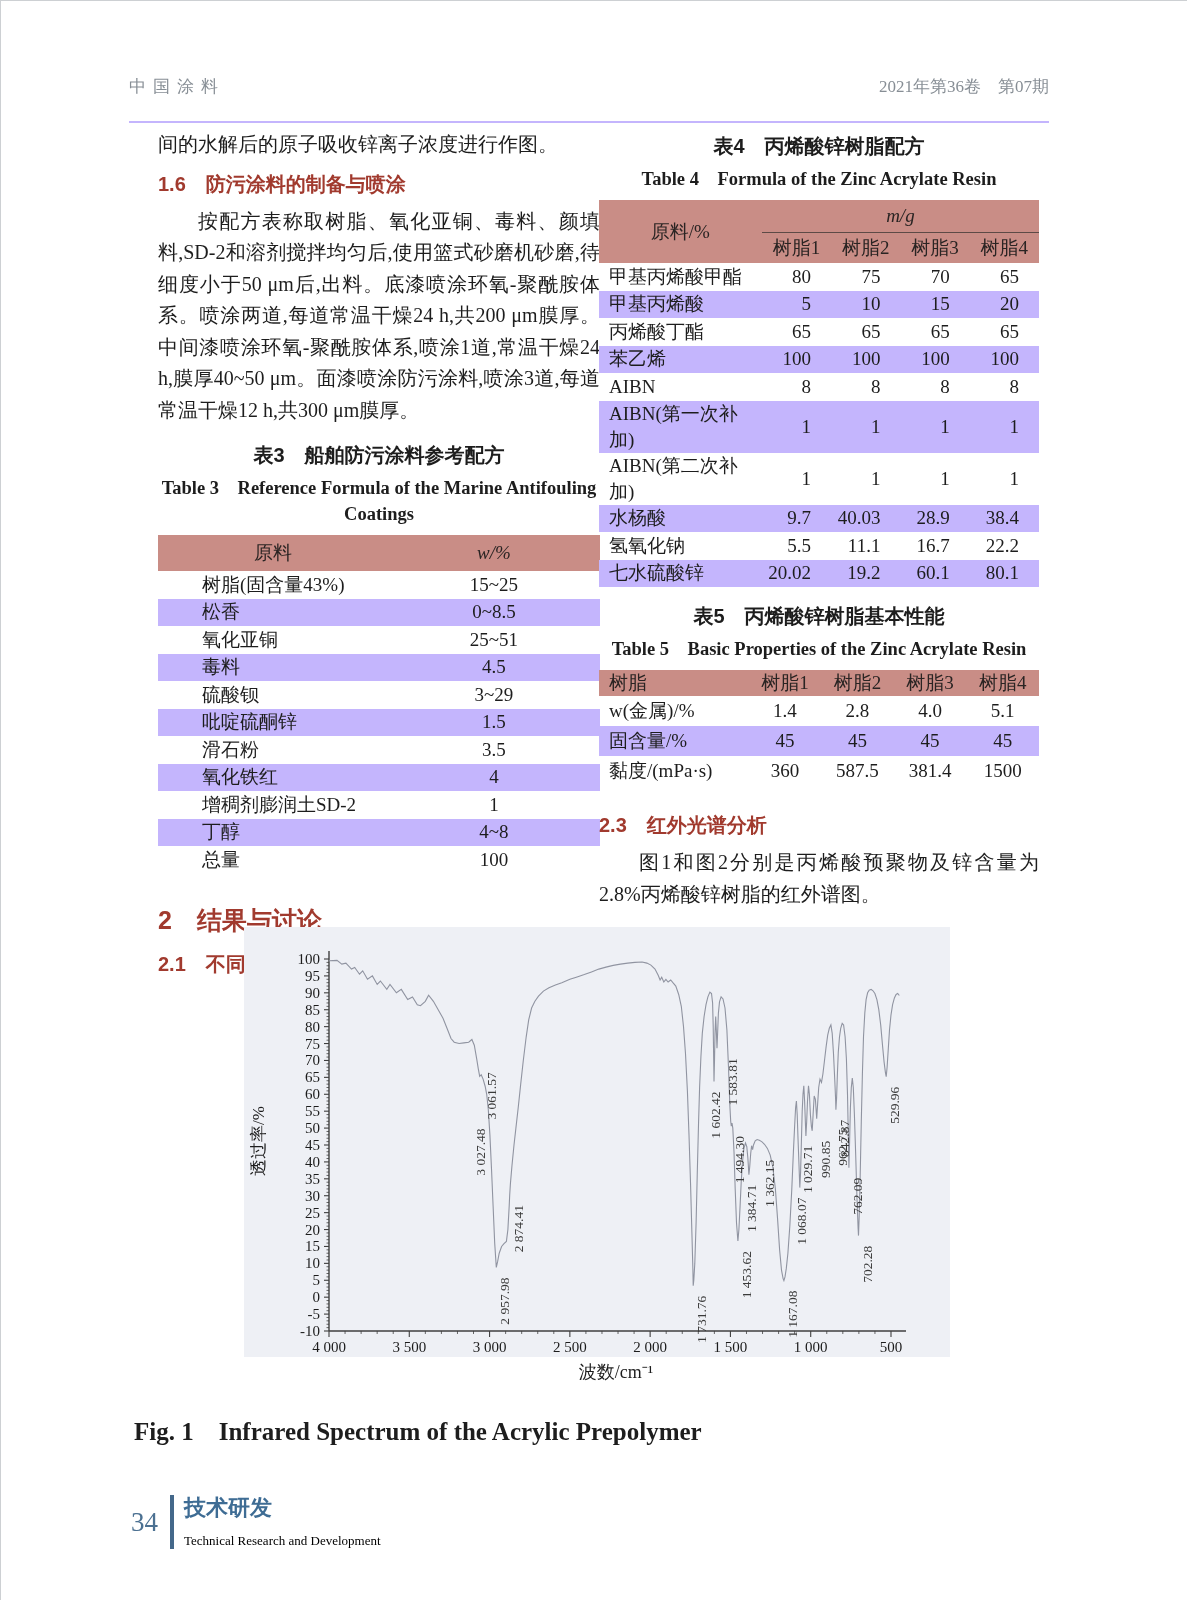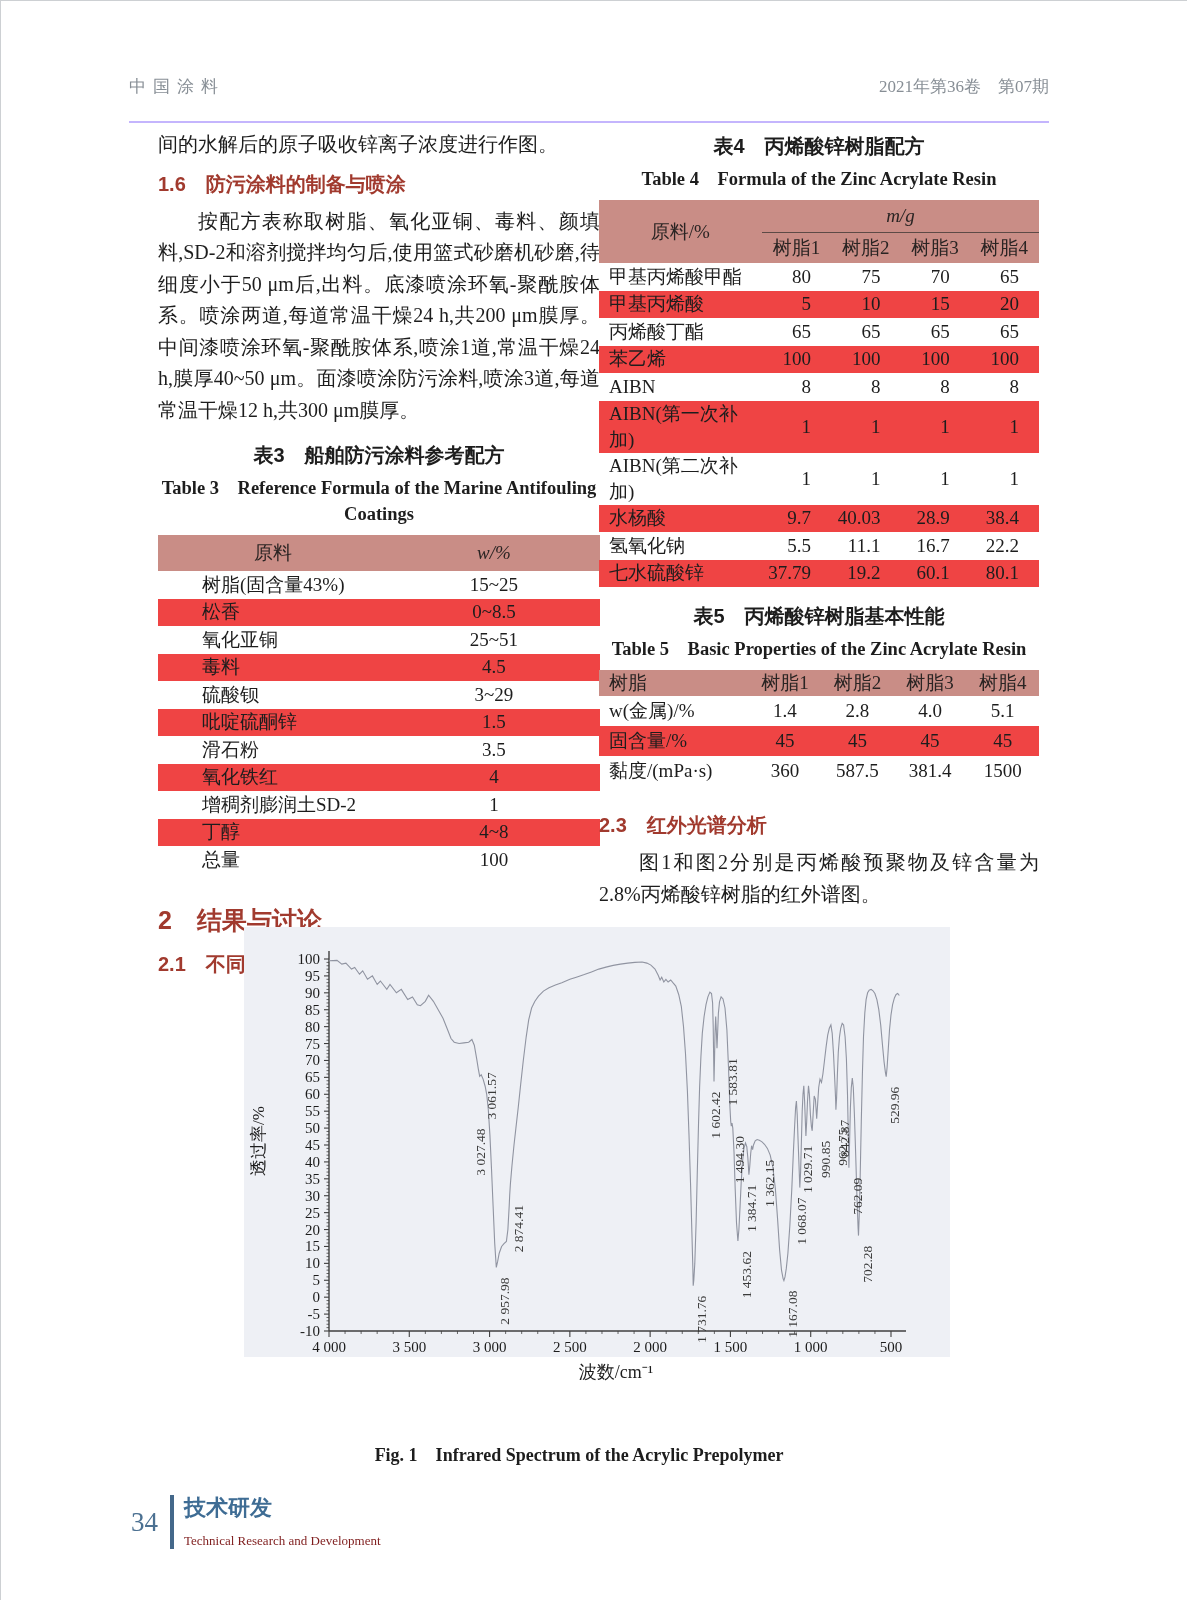--- a/index.html
+++ b/index.html
@@ -33,21 +33,21 @@
   
   .tblblk{margin-top:16px;}
   .t-cn{font-family:"Liberation Sans", sans-serif; font-weight:bold; font-size:20px; text-align:center; margin:0 0 6px 0;}
   .t-en{font-weight:bold; font-size:18.5px; text-align:center; margin:0 0 8px 0; line-height:26px;}
   table.d{width:100%; border-collapse:collapse; font-size:19px;}
   table.d th{
     background:#c98d86; color:#2a2423; font-weight:normal;
     height:36px; padding:0; font-size:19px;
   }
   table.d td{height:27.5px; padding:0 4px;}
-  table.d tr.pink td{background:#ef4444;}
+  table.d tr.pink td{background:#c4b5fd;}
   table.d .c0{text-align:left;}
   
   #tbl3 col.a{width:52%;} #tbl3 col.b{width:48%;}
   #tbl3 td.c0{padding-left:44px;}
   #tbl3 td.num, #tbl3 th{text-align:center;}
   #tbl3 th.wcol{font-style:italic;}
   
   #tbl4 col.a{width:37%;} #tbl4 col.n{width:15.75%;}
   #tbl4 th.stub{text-align:center;}
   #tbl4 th.unit{font-style:italic; border-bottom:1px solid #5d4a46; height:32px;}
@@ -66,29 +66,29 @@
   #xlab{
     position:absolute; left:243px; top:1358px; width:706px;
     text-align:center; padding-left:38px; box-sizing:border-box;
     font-size:18px; color:#1d1d1d;
   }
   #cap-cn{
     position:absolute; left:133px; top:1385px; width:890px; text-align:center;
     font-family:"Liberation Sans", sans-serif; font-weight:bold; font-size:20px;
   }
   #cap-en{
-    position:absolute; left:133px; top:1414px; width:890px; text-align:center;
-    font-weight:bold; font-size:18px;margin-top:28px;
+    position:absolute; left:133px; top:1414px; width:890px; 
+    font-weight:bold; font-size:25px;
   }
   
   #ftr{position:absolute; left:130px; top:1494px; display:flex; align-items:center;}
   #ftr .pg{font-size:27px; color:#4c7192; margin-right:12px;}
   #ftr .bar{width:4px; height:54px; background:#44688a; margin-right:10px;}
   #ftr .cn{font-family:"Liberation Sans", sans-serif; font-weight:bold; font-size:22px; color:#3e6c94; line-height:26px;}
-  #ftr .en{font-size:13px; color:#7f1d1d; margin-top:12px;}
+  #ftr .en{font-size:13px; color:#000000; margin-top:12px;}
 </style>
 </head>
 <body>
 
 <div id="page">
 
   <div id="hdr">
     <span class="jn">中国涂料</span>
     <span class="is">2021年第36卷　第07期</span>
   </div>
@@ -248,21 +248,21 @@
             </tr>
             <tr>
               <td class="c0">氢氧化钠</td>
               <td class="num">5.5</td>
               <td class="num">11.1</td>
               <td class="num">16.7</td>
               <td class="num">22.2</td>
             </tr>
             <tr class="pink">
               <td class="c0">七水硫酸锌</td>
-              <td class="num">37.79</td>
+              <td class="num">20.02</td>
               <td class="num">19.2</td>
               <td class="num">60.1</td>
               <td class="num">80.1</td>
             </tr>
           </tbody>
       </table>
     </div>
 
 
     <div class="tblblk">

